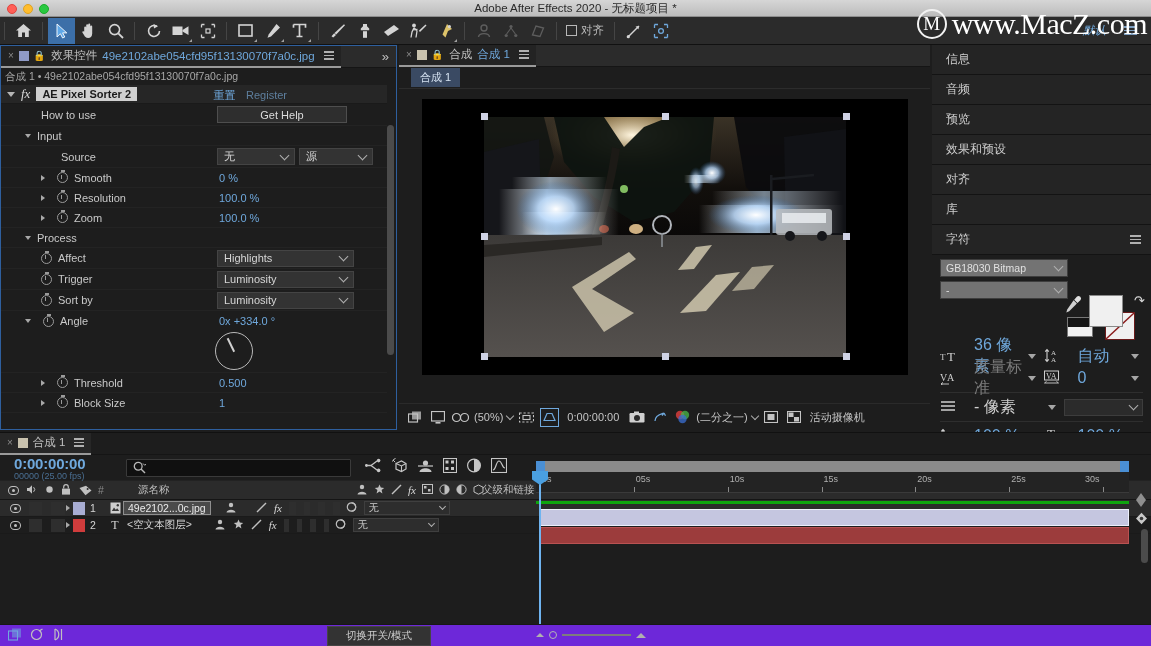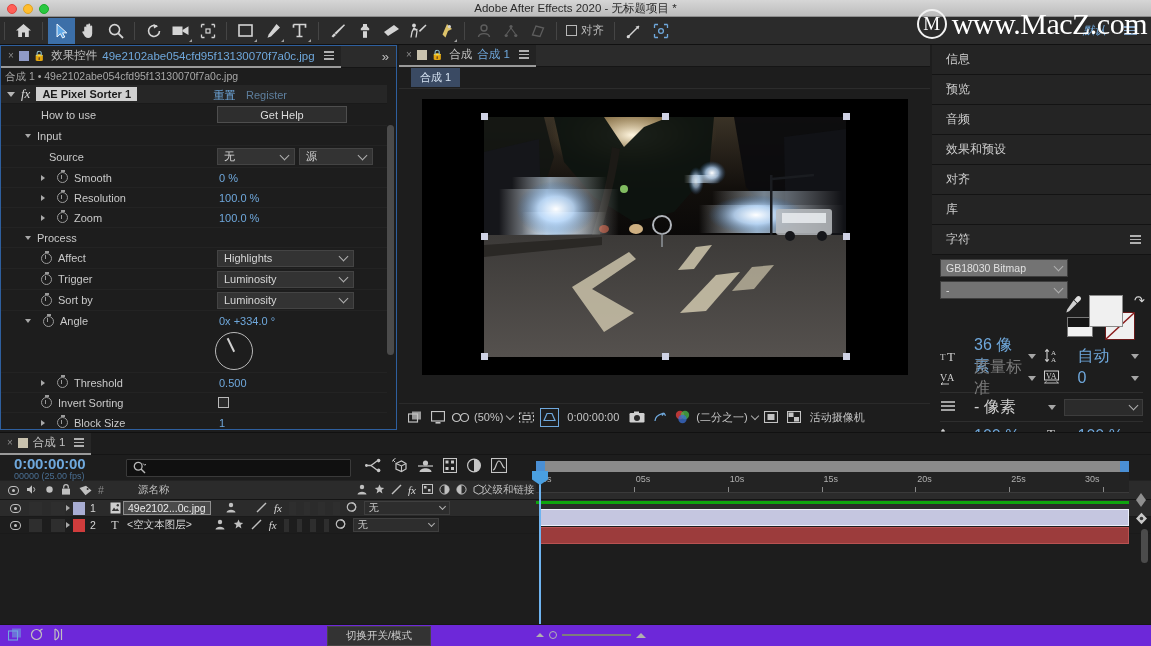--- a/index.html
+++ b/index.html
@@ -117,21 +117,21 @@
     font-weight: bold;
   }
   .fxlink { color: #6fa8dc; font-size: 11px; margin-left: 6px; }
   .fxlink.dim { color: #5e7f9e; }
   .row {
     display: flex; align-items: center; height: 20px; font-size: 11px;
     border-bottom: 1px solid #232323; color: #c9c9c9;
   }
   .ind-1 { padding-left: 24px; }
   .ind-2 { padding-left: 40px; }
-  .ind-3 { padding-left: 40px; margin-left: 8px; }
+  .ind-3 { padding-left: 60px; }
   .stopwatch {
     width: 11px; height: 11px; border: 1.4px solid #9a9a9a; border-radius: 50%;
     display: inline-block; position: relative; flex: 0 0 auto;
   }
   .stopwatch::after {
     content: ''; position: absolute; left: 3.2px; top: 1.5px; width: 1.2px; height: 4px;
     background: #9a9a9a;
   }
   .stopwatch::before {
     content: ''; position: absolute; left: 3px; top: -3px; width: 4px; height: 2px;
@@ -479,21 +479,21 @@
       <span style="margin-left:auto;color:#c0c0c0;font-size:13px;padding-right:7px">»</span>
     </div>
     <div class="fx-subhdr">合成 1 • 49e2102abe054cfd95f13130070f7a0c.jpg</div>
 
     <div class="fx-scroll">
       <div class="fx-rowarea">
 
         <div class="fxhead">
           <span class="tri open"></span>
           <span class="fx-italic">fx</span>
-          <span class="fxname">AE Pixel Sorter 1</span>
+          <span class="fxname">AE Pixel Sorter 2</span>
           <span style="margin-left:auto;padding-right:100px">
             <span class="fxlink">重置</span>
             <span class="fxlink dim">Register</span>
           </span>
         </div>
 
         <div class="row" style="height:22px;position:relative">
           <span class="ind-2">How to use</span>
           <span class="btn-help">Get Help</span>
         </div>
@@ -600,27 +600,20 @@
 
         <div class="row" style="position:relative">
           <span class="ind-2" style="display:flex;align-items:center;gap:6px">
             <span class="arrowtri"></span>
             <span class="stopwatch"></span>
             <span>Threshold</span>
           </span>
           <span class="valnum posval">0.500</span>
         </div>
 
-        <div class="row" style="position:relative">
-          <span class="ind-2" style="display:flex;align-items:center;gap:6px">
-            <span class="stopwatch"></span>
-            <span>Invert Sorting</span>
-          </span>
-          <span class="checkbox" style="position:absolute;left:217px"></span>
-        </div>
 
         <div class="row" style="position:relative">
           <span class="ind-2" style="display:flex;align-items:center;gap:6px">
             <span class="arrowtri"></span>
             <span class="stopwatch"></span>
             <span>Block Size</span>
           </span>
           <span class="valnum posval">1</span>
         </div>
 
@@ -813,24 +806,24 @@
       </span>
       <span class="cf-txt" style="margin-left:2px">活动摄像机</span>
     </div>
   </div>
 
   <div class="panel" id="rdock">
     <div class="rpanel">
       <span>信息</span>
     </div>
     <div class="rpanel">
+      <span>音频</span>
+    </div>
+    <div class="rpanel">
       <span>预览</span>
-    </div>
-    <div class="rpanel">
-      <span>音频</span>
     </div>
     <div class="rpanel">
       <span>效果和预设</span>
     </div>
     <div class="rpanel">
       <span>对齐</span>
     </div>
     <div class="rpanel">
       <span>库</span>
     </div>

